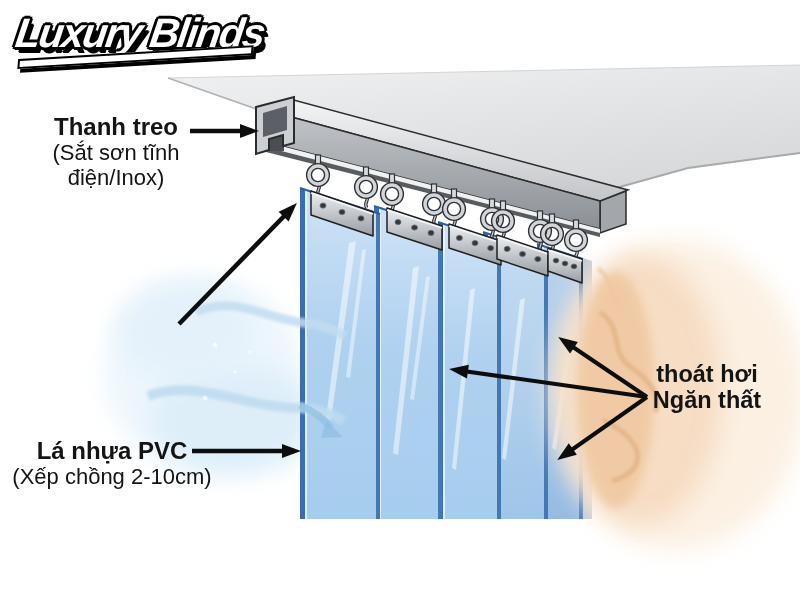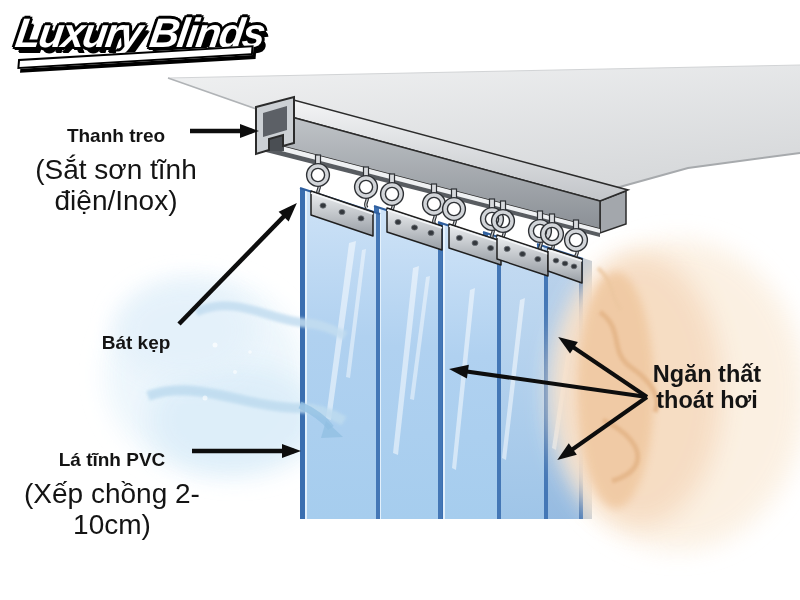--- a/index.html
+++ b/index.html
@@ -18,22 +18,22 @@
       -3px 0 0 #000, 3px 0 0 #000, 0 -3px 0 #000, 0 3px 0 #000,
       4px 5px 0 #000, 5px 6px 0 #000;
   }
   .logo-underline{
     position:absolute;left:6px;top:49px;width:230px;height:6px;background:#fff;
     border:2.5px solid #000;transform:rotate(-3.4deg);transform-origin:left center;
     box-shadow:3px 4px 0 #000;
   }
   
   .anno{position:absolute;color:#141414;text-align:center;line-height:1.1;}
-  .anno .t{font-weight:bold;font-size:19px;margin-top:12px;}
-  .anno .s{font-size:28px;margin-top:8px;}
+  .anno .t{font-weight:bold;font-size:24px;}
+  .anno .s{font-size:22px;margin-top:1px;}
   #lbl-thanh{left:4px;top:114px;width:224px;}
   #lbl-bat{left:40px;top:321px;width:192px;}
   #lbl-la{left:0px;top:438px;width:224px;}
   #lbl-ngan{left:642px;top:361px;width:130px;font-weight:bold;font-size:23.5px;line-height:1.12;}
 </style>
 </head>
 <body>
 
 <div id="canvas">
 
@@ -243,24 +243,23 @@
   <div class="logo">
     <div class="logo-text">Luxury Blinds</div>
     <div class="logo-underline"></div>
   </div>
 
   <div class="anno" id="lbl-thanh">
     <div class="t">Thanh treo</div>
     <div class="s">(Sắt sơn tĩnh điện/Inox)</div>
   </div>
   <div class="anno" id="lbl-bat">
-    <div class="t">Bát kẹp</div>
   </div>
   <div class="anno" id="lbl-la">
-    <div class="t">Lá tĩnh PVC</div>
+    <div class="t">Lá nhựa PVC</div>
     <div class="s">(Xếp chồng 2-10cm)</div>
   </div>
   <div class="anno" id="lbl-ngan">
+    <div>thoát hơi</div>
     <div>Ngăn thất</div>
-    <div>thoát hơi</div>
   </div>
 
 </div>
 
 </body></html>

